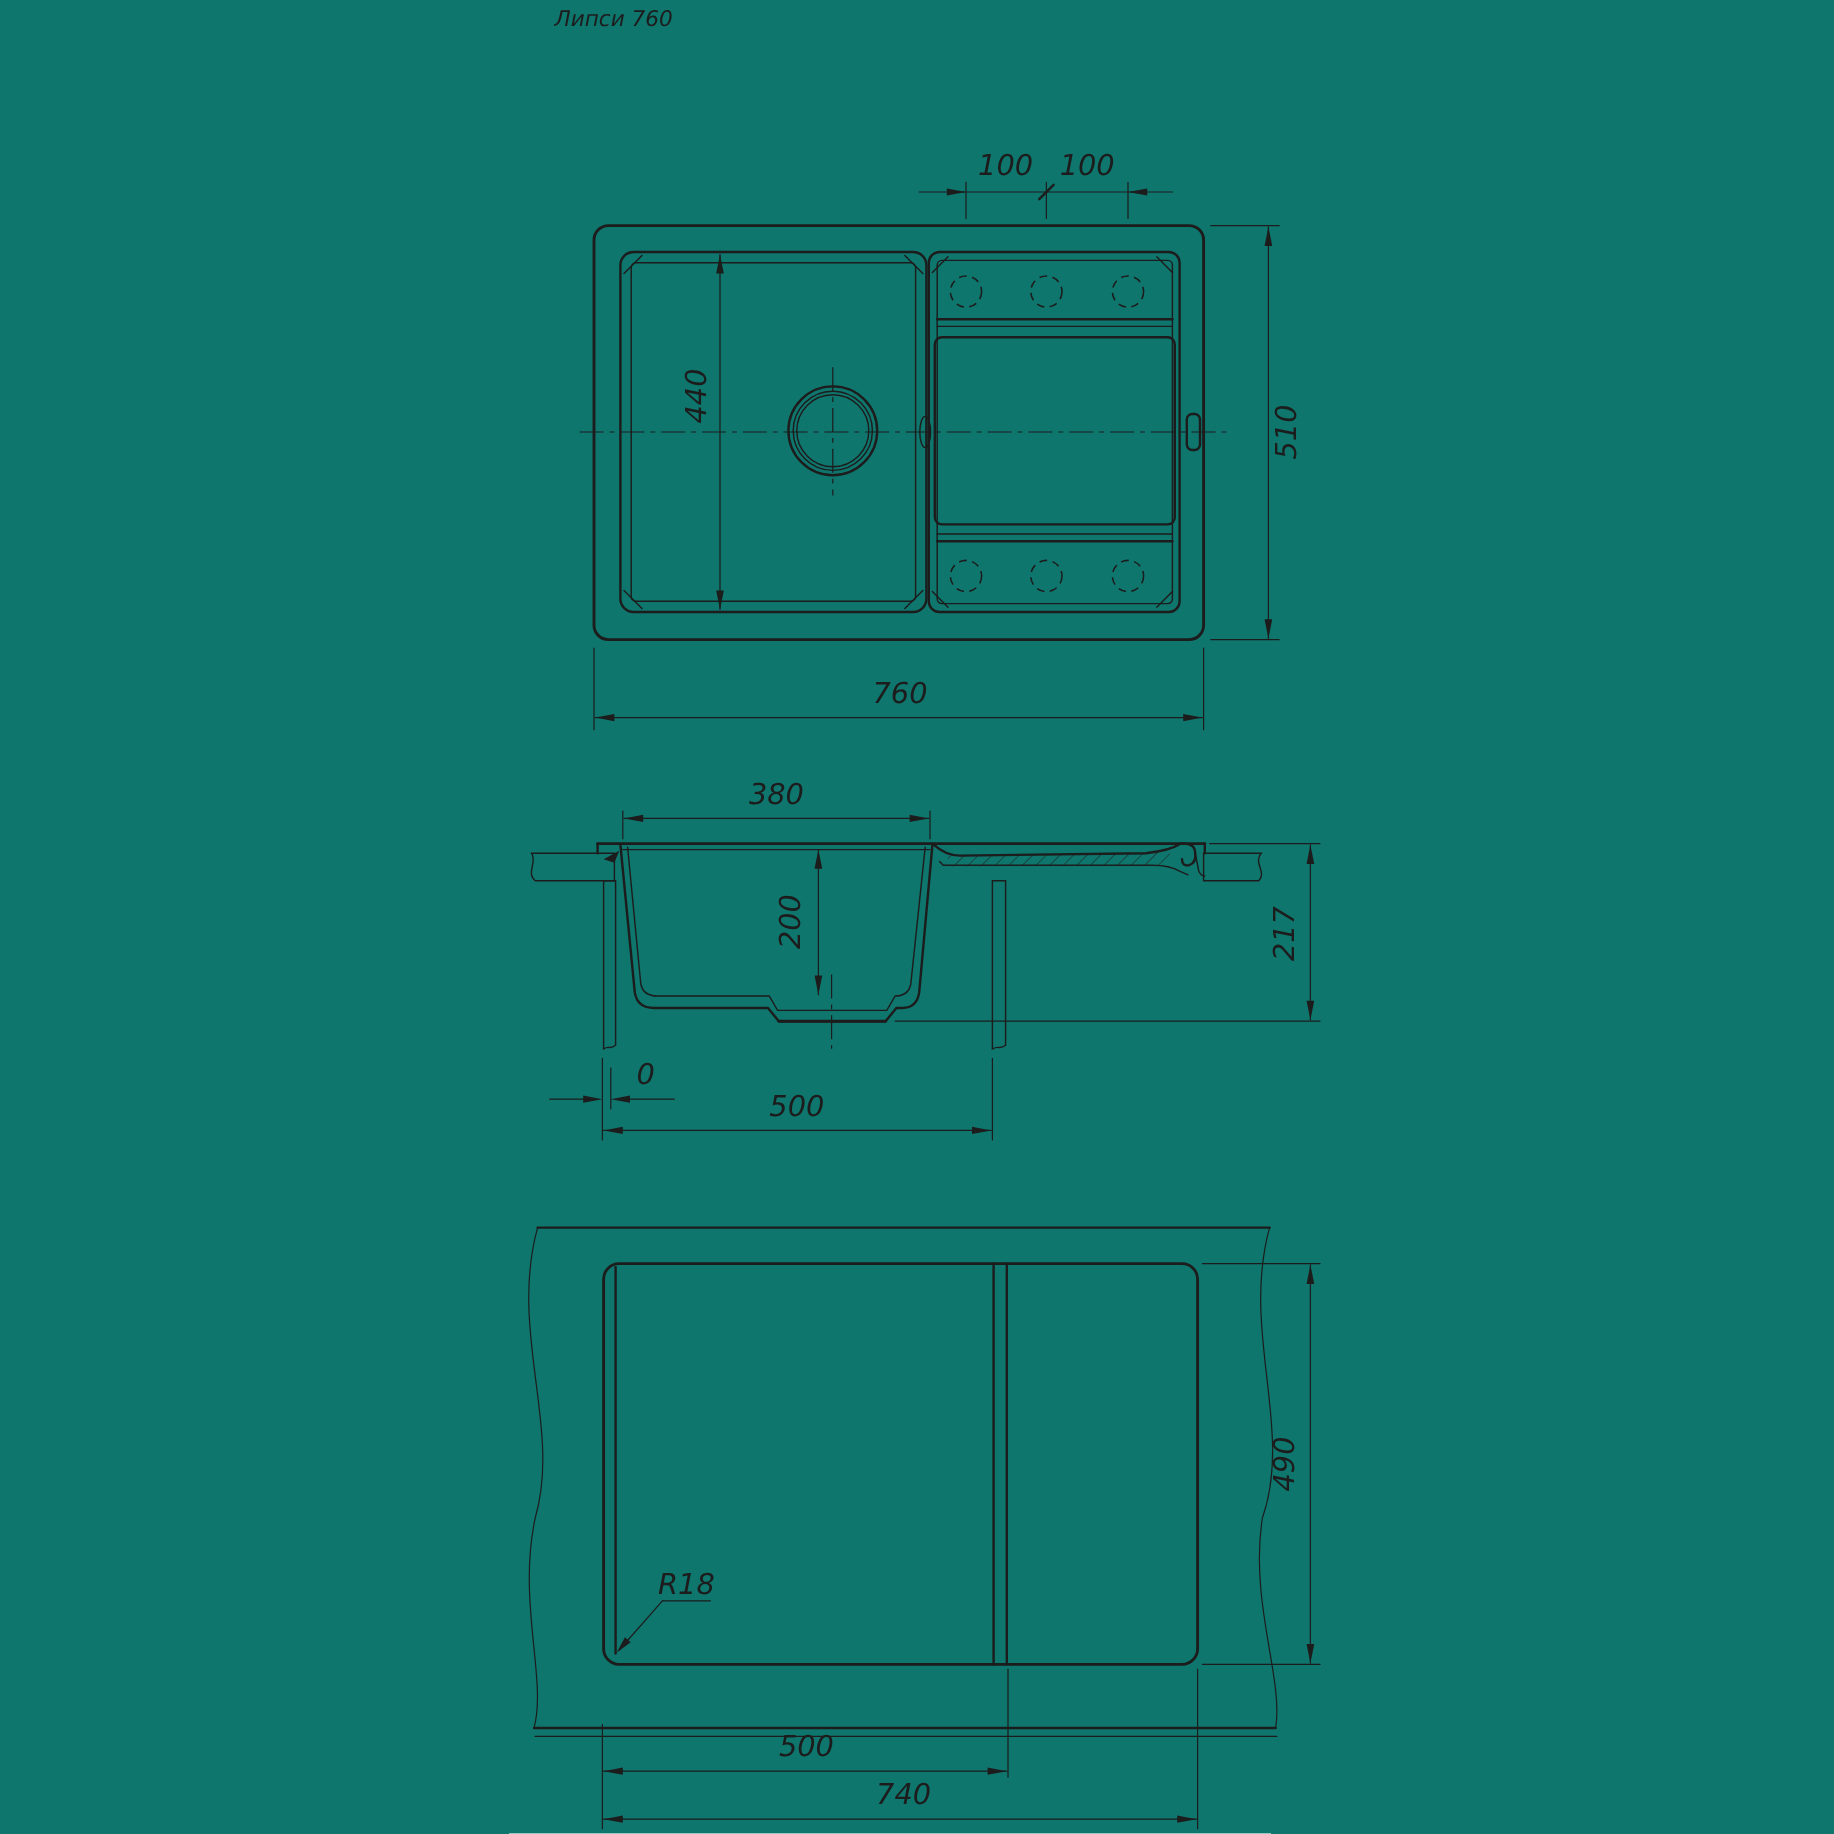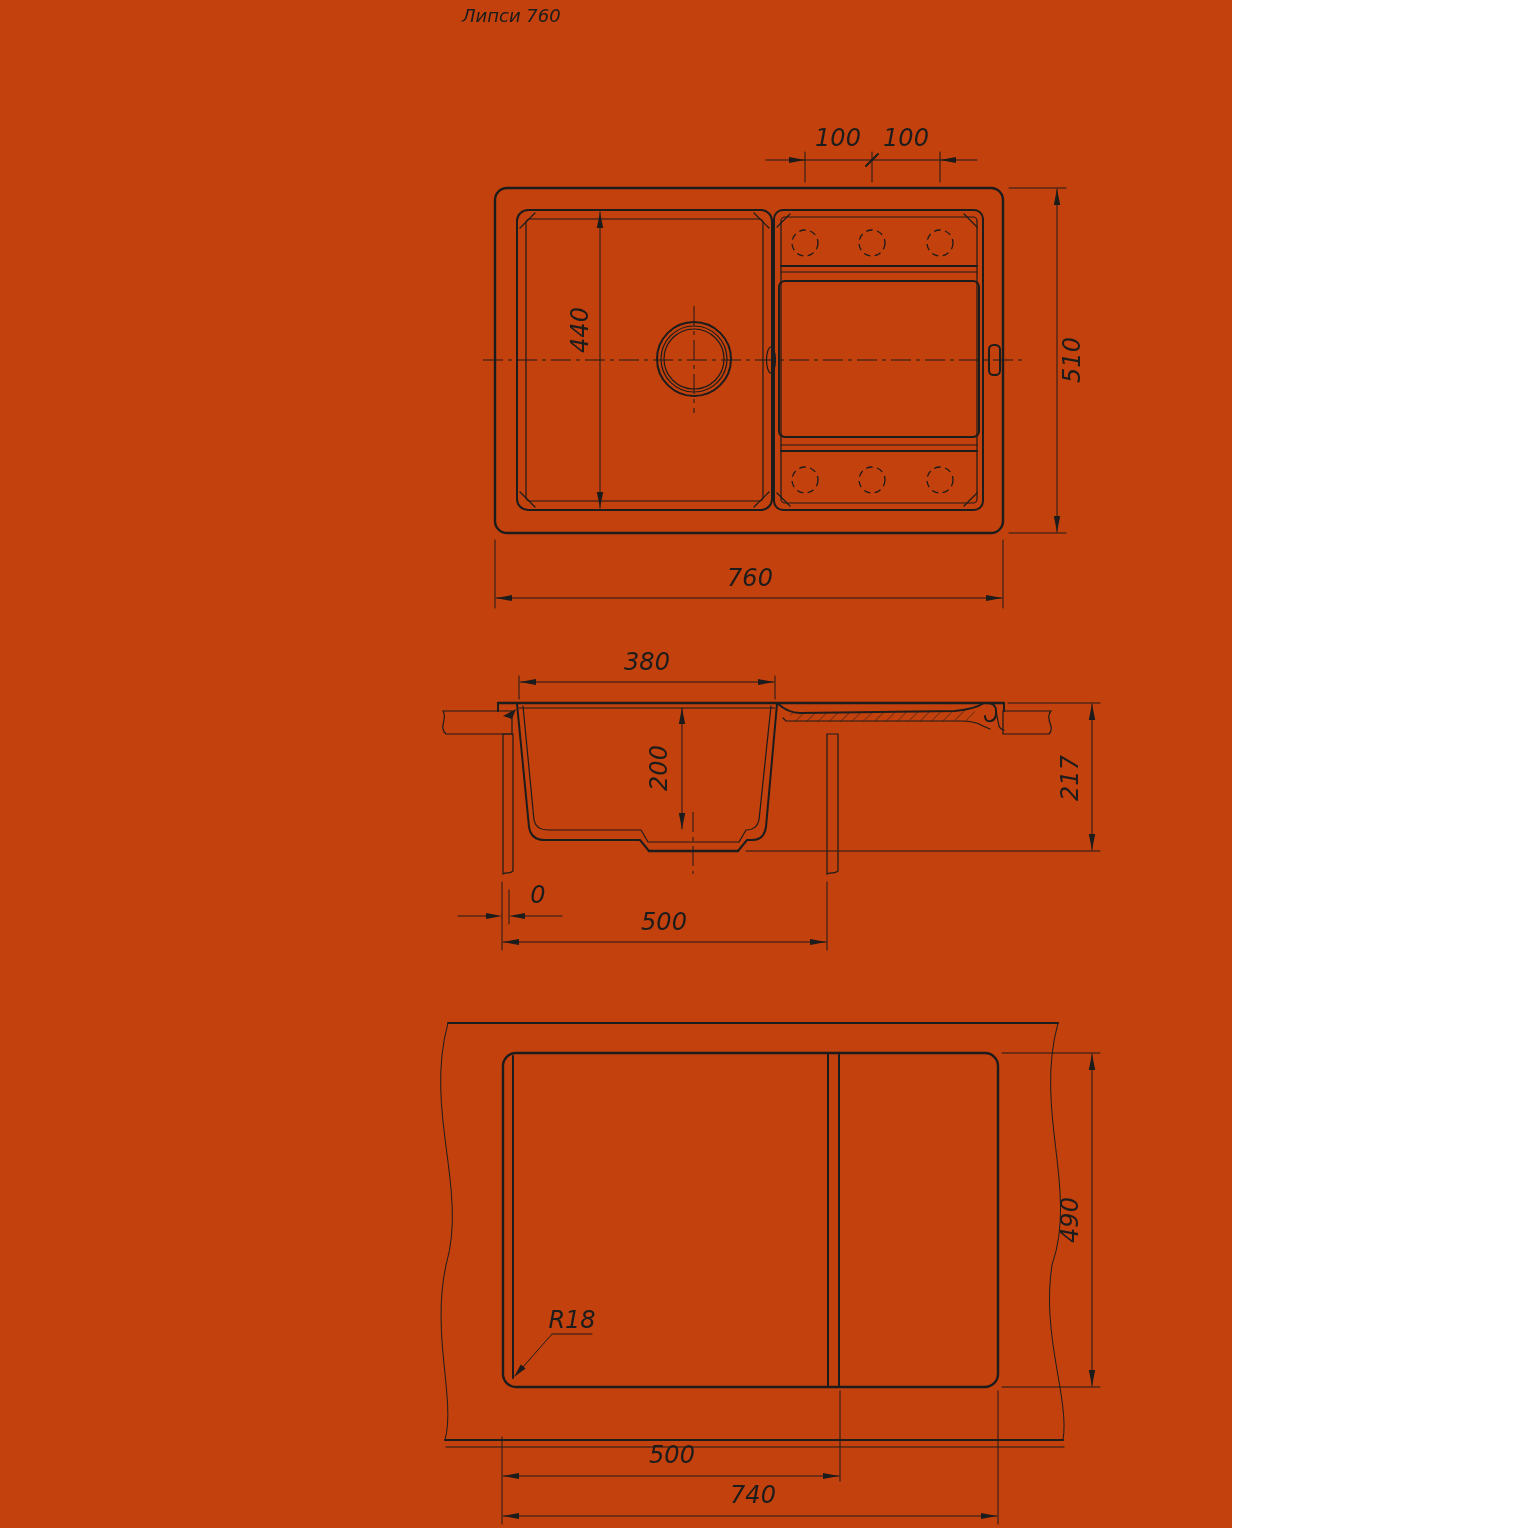--- a/index.html
+++ b/index.html
@@ -1,16 +1,16 @@
 <!DOCTYPE html>
 <html><head>
 <meta charset="utf-8">
 <style>
   html,body{margin:0;padding:0;background:#ffffff;}
-  .sheet{position:relative;width:1232px;height:1528px;background:#c2410c;overflow:hidden;
+  .sheet{position:relative;width:1528px;height:1528px;background:#0f766e;overflow:hidden;
          font-family:"DejaVu Sans",sans-serif;}
   svg{display:block;}
   .bold{stroke:#1c1c1c;stroke-width:2.4;fill:none;stroke-linecap:round;stroke-linejoin:round;}
   .med{stroke:#1c1c1c;stroke-width:2;fill:none;stroke-linecap:round;stroke-linejoin:round;}
   .thin{stroke:#1c1c1c;stroke-width:1.2;fill:none;stroke-linecap:round;}
   .dim{stroke:#1c1c1c;stroke-width:1;fill:none;stroke-linecap:round;}
   .cl{stroke:#1c1c1c;stroke-width:1;fill:none;stroke-dasharray:20 5 4 5;}
   .dash{stroke:#1c1c1c;stroke-width:1.3;fill:none;stroke-dasharray:6.5 4.5;}
   .arr{fill:#1c1c1c;stroke:none;}
   .dtext{font-style:italic;font-size:24px;fill:#1c1c1c;}

